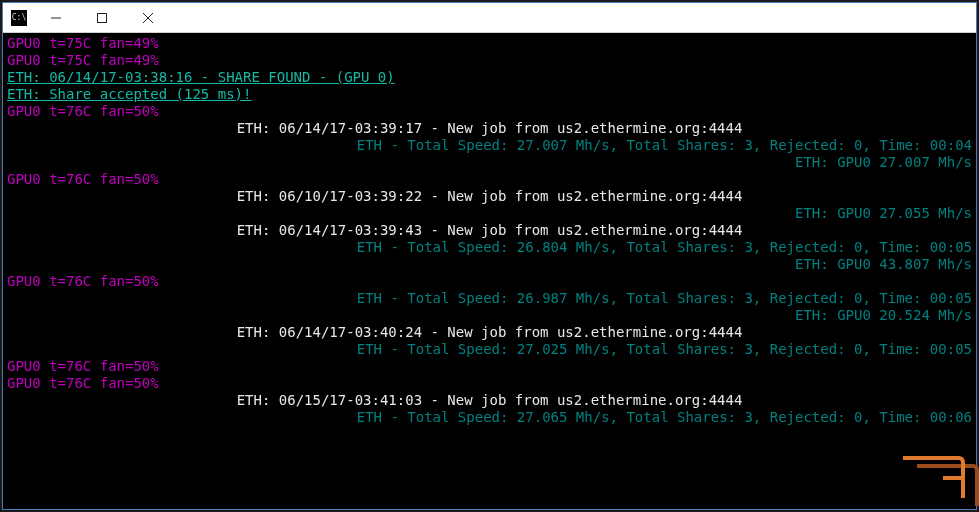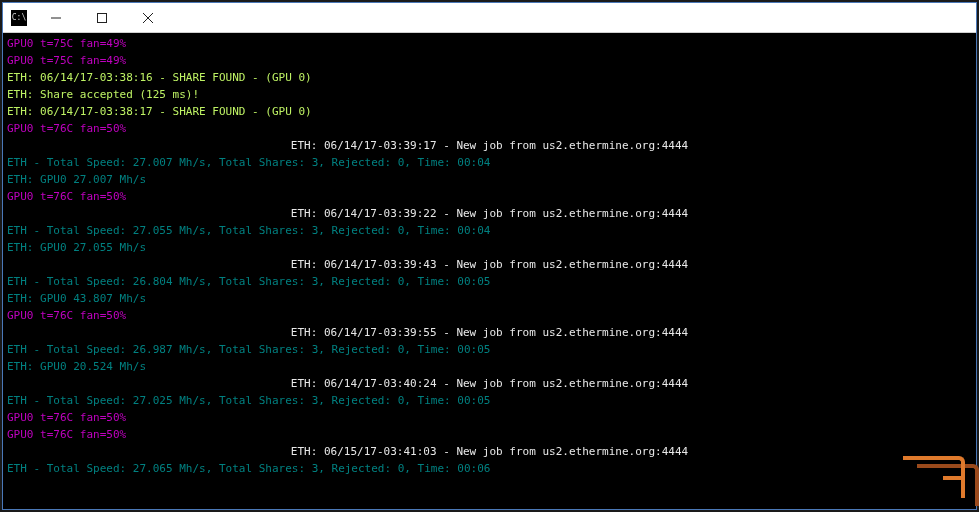--- a/index.html
+++ b/index.html
@@ -54,30 +54,30 @@
     justify-content: center;
     font-family: "Segoe UI", sans-serif;
     cursor: pointer;
   }
   .win-btn svg { stroke:#222; stroke-width:1; fill:none; }
   .console {
     flex: 1;
     background: #000;
     padding: 2px 4px;
     overflow: hidden;
-    font-size: 11px;
+    font-size: 14px;
     line-height: 17px;
     letter-spacing: 0px;
     font-family: Consolas, "Lucida Console", monospace;
   }
   .ln { white-space: pre; }
   .c-magenta { color: #c000c0; }
-  .c-green   { color: #bef264; }
+  .c-green   { color: #14b8a6; text-decoration: underline; }
   .c-white   { color: #e8e8e8; text-align: center; }
-  .c-teal    { color: #008080; }
+  .c-teal    { color: #008080; text-align: right; }
   .watermark {
     position: absolute;
     right: 0;
     bottom: 6px;
     width: 86px;
     height: 50px;
   }
   .wm-back {
     position:absolute; right:0; bottom:0; width:62px; height:42px;
     border:4px solid #9a4a1c; border-left:none; border-bottom:none;
@@ -116,34 +116,31 @@
             <path d="M0 0 L10 10 M10 0 L0 10"></path>
           </svg>
       </div>
     </div>
   </div>
   <div class="console" id="console">
       <div class="ln c-magenta">GPU0 t=75C fan=49%</div>
       <div class="ln c-magenta">GPU0 t=75C fan=49%</div>
       <div class="ln c-green">ETH: 06/14/17-03:38:16 - SHARE FOUND - (GPU 0)</div>
       <div class="ln c-green">ETH: Share accepted (125 ms)!</div>
-      <div class="ln c-green">ETH: 06/14/17-03:38:17 - SHARE FOUND - (GPU 0)</div>
       <div class="ln c-magenta">GPU0 t=76C fan=50%</div>
       <div class="ln c-white">ETH: 06/14/17-03:39:17 - New job from us2.ethermine.org:4444</div>
       <div class="ln c-teal">ETH - Total Speed: 27.007 Mh/s, Total Shares: 3, Rejected: 0, Time: 00:04</div>
       <div class="ln c-teal">ETH: GPU0 27.007 Mh/s</div>
       <div class="ln c-magenta">GPU0 t=76C fan=50%</div>
-      <div class="ln c-white">ETH: 06/14/17-03:39:22 - New job from us2.ethermine.org:4444</div>
-      <div class="ln c-teal">ETH - Total Speed: 27.055 Mh/s, Total Shares: 3, Rejected: 0, Time: 00:04</div>
+      <div class="ln c-white">ETH: 06/10/17-03:39:22 - New job from us2.ethermine.org:4444</div>
       <div class="ln c-teal">ETH: GPU0 27.055 Mh/s</div>
       <div class="ln c-white">ETH: 06/14/17-03:39:43 - New job from us2.ethermine.org:4444</div>
       <div class="ln c-teal">ETH - Total Speed: 26.804 Mh/s, Total Shares: 3, Rejected: 0, Time: 00:05</div>
       <div class="ln c-teal">ETH: GPU0 43.807 Mh/s</div>
       <div class="ln c-magenta">GPU0 t=76C fan=50%</div>
-      <div class="ln c-white">ETH: 06/14/17-03:39:55 - New job from us2.ethermine.org:4444</div>
       <div class="ln c-teal">ETH - Total Speed: 26.987 Mh/s, Total Shares: 3, Rejected: 0, Time: 00:05</div>
       <div class="ln c-teal">ETH: GPU0 20.524 Mh/s</div>
       <div class="ln c-white">ETH: 06/14/17-03:40:24 - New job from us2.ethermine.org:4444</div>
       <div class="ln c-teal">ETH - Total Speed: 27.025 Mh/s, Total Shares: 3, Rejected: 0, Time: 00:05</div>
       <div class="ln c-magenta">GPU0 t=76C fan=50%</div>
       <div class="ln c-magenta">GPU0 t=76C fan=50%</div>
       <div class="ln c-white">ETH: 06/15/17-03:41:03 - New job from us2.ethermine.org:4444</div>
       <div class="ln c-teal">ETH - Total Speed: 27.065 Mh/s, Total Shares: 3, Rejected: 0, Time: 00:06</div>
     </div>
 </div>

